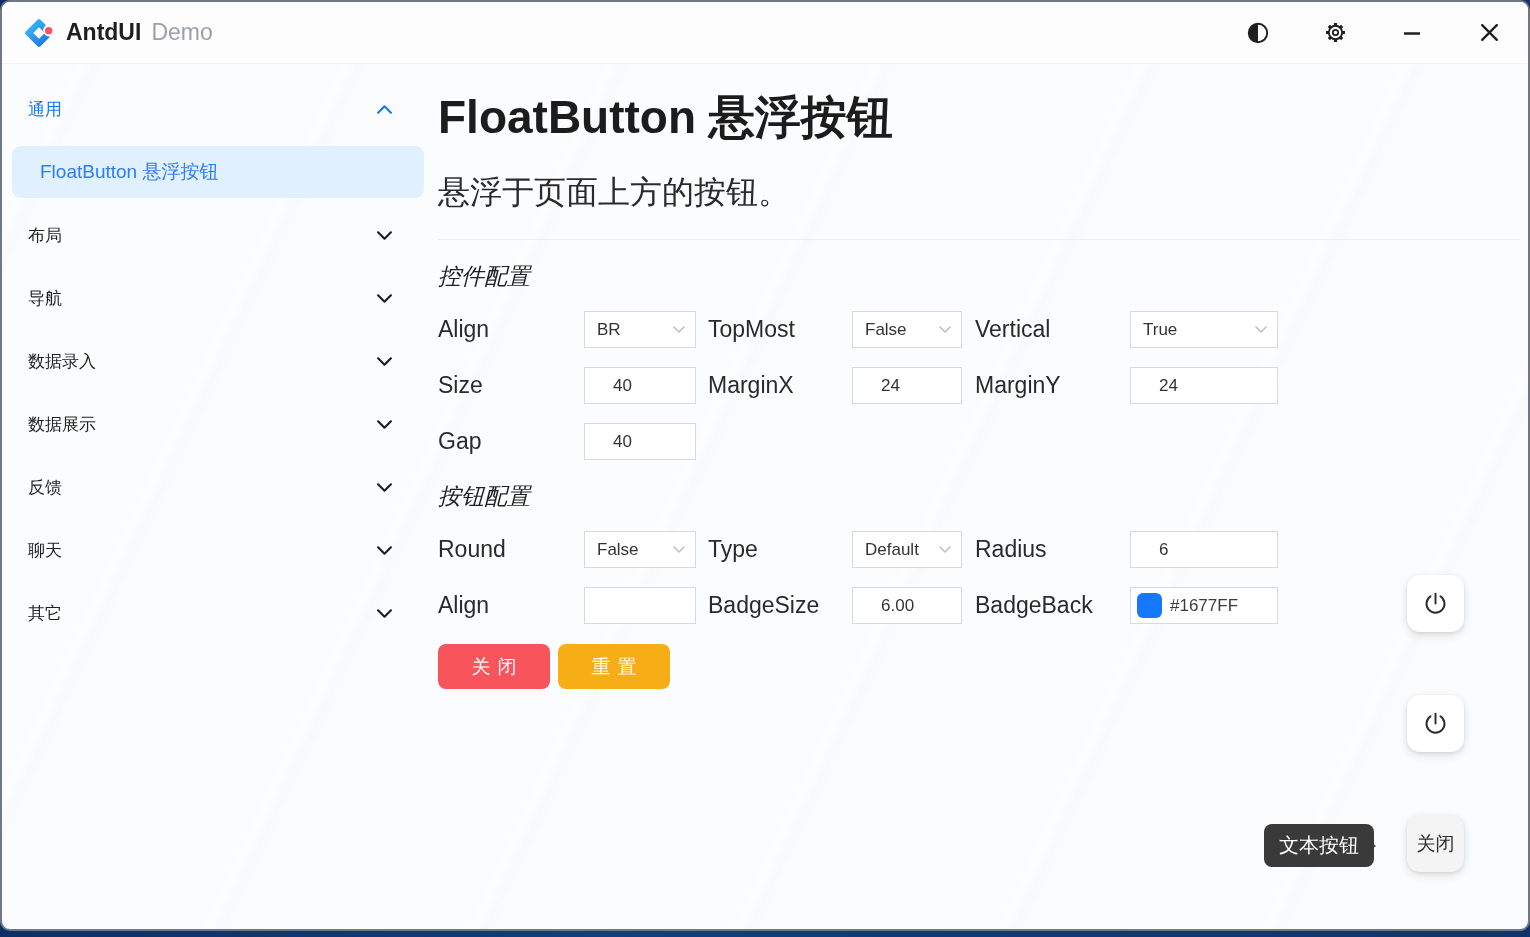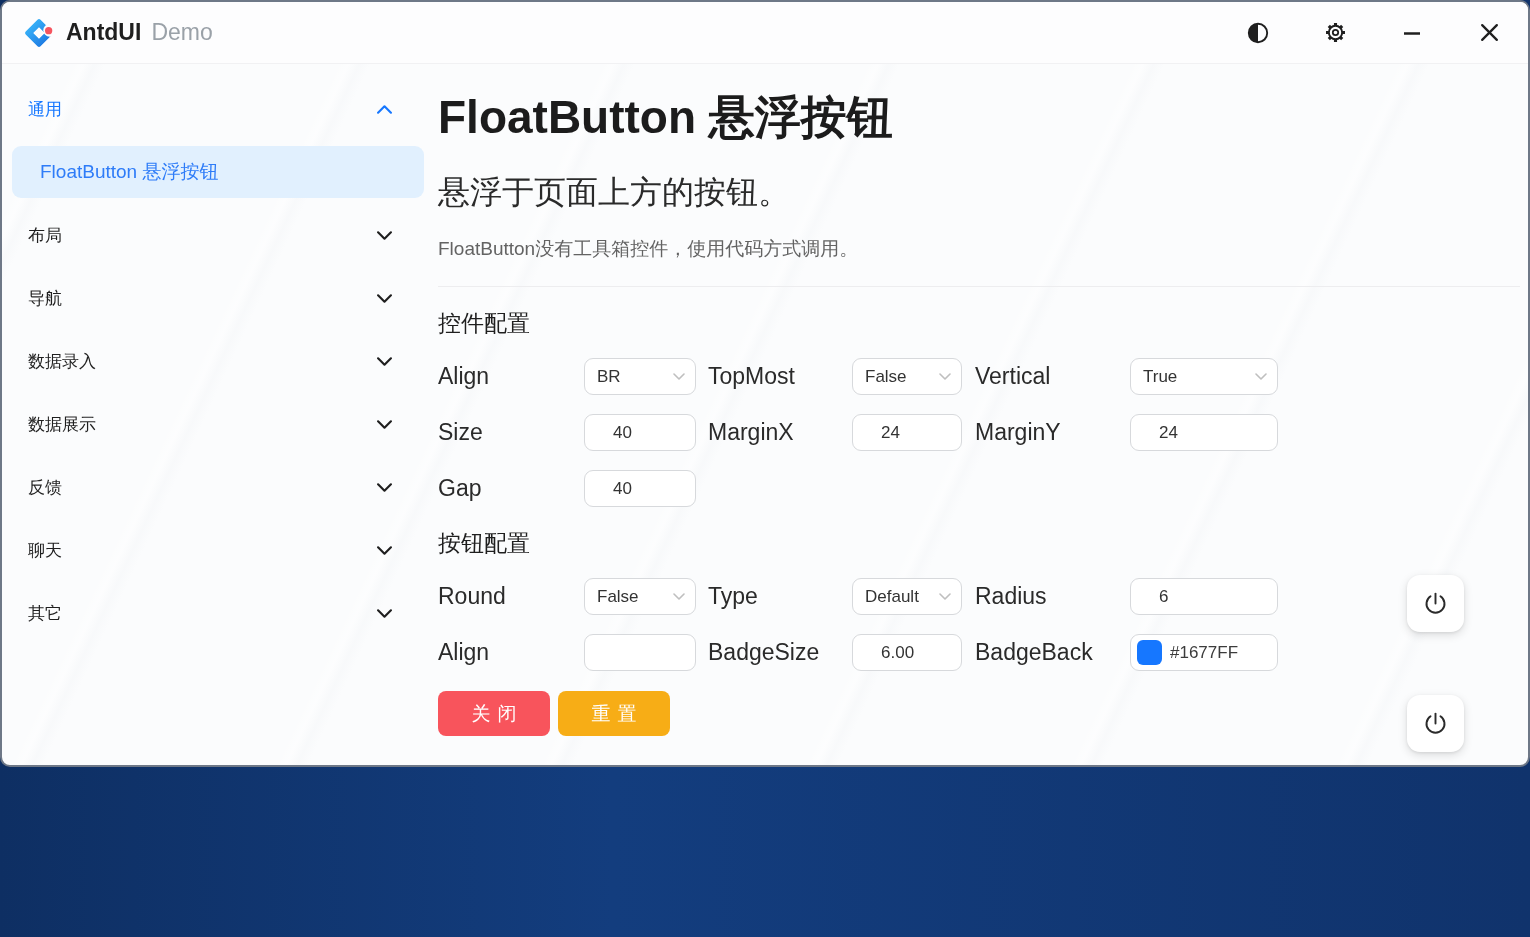--- a/index.html
+++ b/index.html
@@ -2,21 +2,21 @@
 <html><head>
 <meta charset="utf-8">
 <style>
   * { margin:0; padding:0; box-sizing:border-box; }
   html,body { width:1530px; height:937px; overflow:hidden; }
   body {
     font-family:"Liberation Sans","DejaVu Sans",sans-serif;
     background:linear-gradient(90deg,#0e2f63,#133d7e 40%,#10336c);
   }
   .window {
-    position:absolute; left:0; top:0; width:1530px; height:767px;
+    position:absolute; left:0; top:0; width:1530px; height:931px;
     background:#fbfcfd;
     border:2px solid #6e7887;
     border-radius:10px;
     overflow:hidden;
   }
   .window::before{ 
     content:""; position:absolute; inset:0; pointer-events:none;
     background:
       repeating-linear-gradient(115deg, rgba(255,255,255,0) 0 90px, rgba(255,255,255,.9) 100px, rgba(233,236,240,.35) 110px, rgba(255,255,255,0) 120px 240px);
     opacity:.5;
@@ -44,26 +44,26 @@
   .side-sub{ padding-left:38px; }
   .side-sub .lbl{ font-size:19px; }
   .side-sub.selected{ margin:0 8px 0 10px; padding-left:28px; border-radius:9px; background:#e1f0fe; height:52px; margin-top:5px; margin-bottom:6px; }
   .side-sub.selected .lbl{ color:#2e7cf8; }
   
   .content{ flex:1; padding:22px 0 0 6px; position:relative; }
   .page-title{ font-size:46px; font-weight:600; color:#1c1c1c; letter-spacing:0; }
   .page-desc{ margin-top:22px; font-size:32px; color:#2a2a2a; }
   .page-note{ margin-top:21px; font-size:19px; color:#636363; }
   .divider{ margin-top:24px; margin-right:8px; height:1px; background:#ededef; }
-  .section-title{ margin-top:21px; font-size:23px; color:#1f1f1f; }
+  .section-title{ margin-top:21px; font-size:23px; color:#1f1f1f;font-style:italic; }
   .frow{ display:flex; align-items:center; margin-top:19px; height:37px; }
   .flabel{ font-size:23px; color:#2a2a2a; }
   .c1{ width:146px; } .c2{ width:144px; } .c3{ width:155px; }
   .ctrl{
-    height:37px; border:1px solid #d7d9dc; border-radius:9px; background:#fff;
+    height:37px; border:1px solid #d7d9dc; border-radius:0; background:#fff;
     display:flex; align-items:center; padding:0 10px 0 12px; color:#333; font-size:17px;
   }
   .sel{ width:112px; cursor:pointer; }
   .sel .chev{ margin-left:auto; }
   .w1{ width:112px; } .w2{ width:110px; } .w3{ width:148px; }
   input.ctrl{ outline:none; padding:0 28px; }
   .badgeback{ width:148px; padding-left:6px; }
   .swatch{ width:25px; height:25px; border-radius:6px; background:#1677ff; flex:none; cursor:pointer; }
   .badgeback span{ margin-left:8px; font-size:17px; color:#3c3c3c; }
   .btn-row{ display:flex; gap:8px; margin-top:20px; }
@@ -202,21 +202,20 @@
         <span class="lbl">其它</span>
         <svg class="chev" width="15" height="9" viewBox="0 0 14 8" fill="none">
           <path d="M1 1 L7 7 L13 1" stroke="#1f1f1f" stroke-width="2" stroke-linecap="round" stroke-linejoin="round"></path>
         </svg>
       </div>
     </div>
 
     <div class="content">
       <div class="page-title">FloatButton 悬浮按钮</div>
       <div class="page-desc">悬浮于页面上方的按钮。</div>
-      <div class="page-note">FloatButton没有工具箱控件，使用代码方式调用。</div>
       <div class="divider"></div>
 
       <div class="section-title">控件配置</div>
 
       <div class="frow">
         <span class="flabel c1">Align</span>
         <div class="ctrl sel w1">
           <span>BR</span>
           <svg class="chev" width="12" height="7" viewBox="0 0 12 7" fill="none">
               <path d="M1 1 L6 6 L11 1" stroke="#bfbfbf" stroke-width="1.6" stroke-linecap="round" stroke-linejoin="round"></path>

